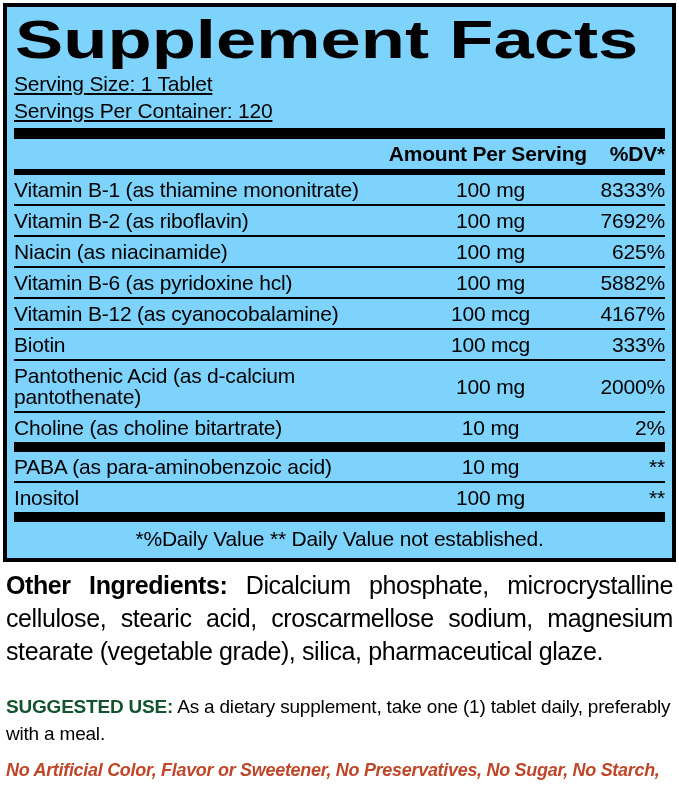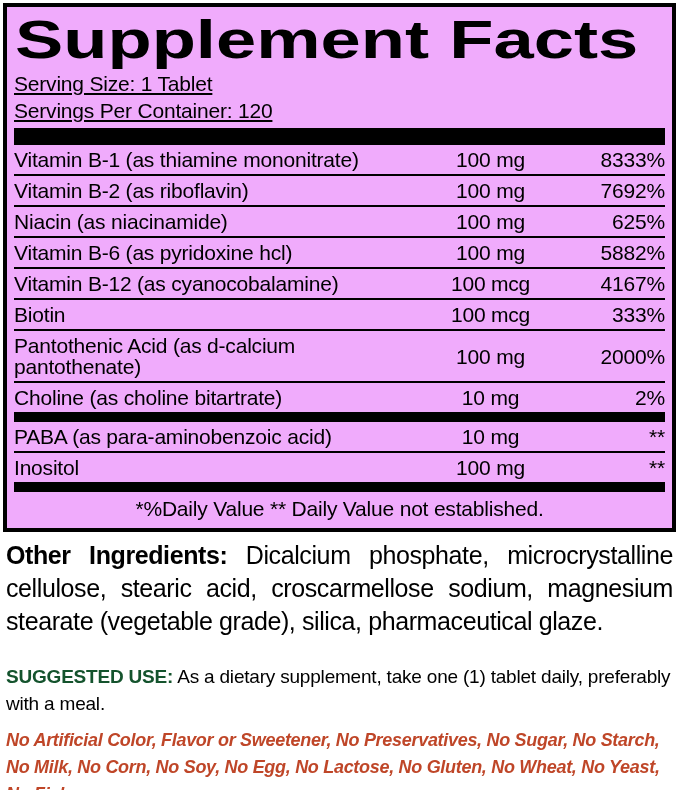--- a/index.html
+++ b/index.html
@@ -11,21 +11,21 @@
     color: #000;
     overflow: hidden;
     position: relative;
   }
 
   
   .facts-box {
     margin: 3px 3px 0 3px;
     border: 4px solid #000;
     padding: 4px 7px 5px 7px;
-    background: #f0abfc;
+    background: #7dd3fc;
   }
   .facts-title {
     font-size: 54px;
     font-weight: bold;
     letter-spacing: 0px;
     white-space: nowrap;
     transform: scaleX(1.34);
     transform-origin: left center;
     line-height: 1.05;
     margin: 0 0 3px 1px;
@@ -110,20 +110,25 @@
 </head>
 <body>
 
 <div class="facts-box">
   <div class="facts-title">Supplement Facts</div>
   <div class="serving-line">Serving Size: 1 Tablet</div>
   <div class="serving-line">Servings Per Container: 120</div>
 
   <div class="bar bar-thick"></div>
 
+  <div class="facts-header">
+    <span class="spacer"></span>
+    <span class="hdr-amount">Amount Per Serving</span>
+    <span class="hdr-dv">%DV*</span>
+  </div>
 
   <div class="bar bar-medium"></div>
 
   <div id="rows-main">
   <div class="nutrient-row">
     <span class="nm">Vitamin B-1 (as thiamine mononitrate)</span>
     <span class="amt">100 mg</span>
     <span class="dv">8333%</span>
   </div>
 

